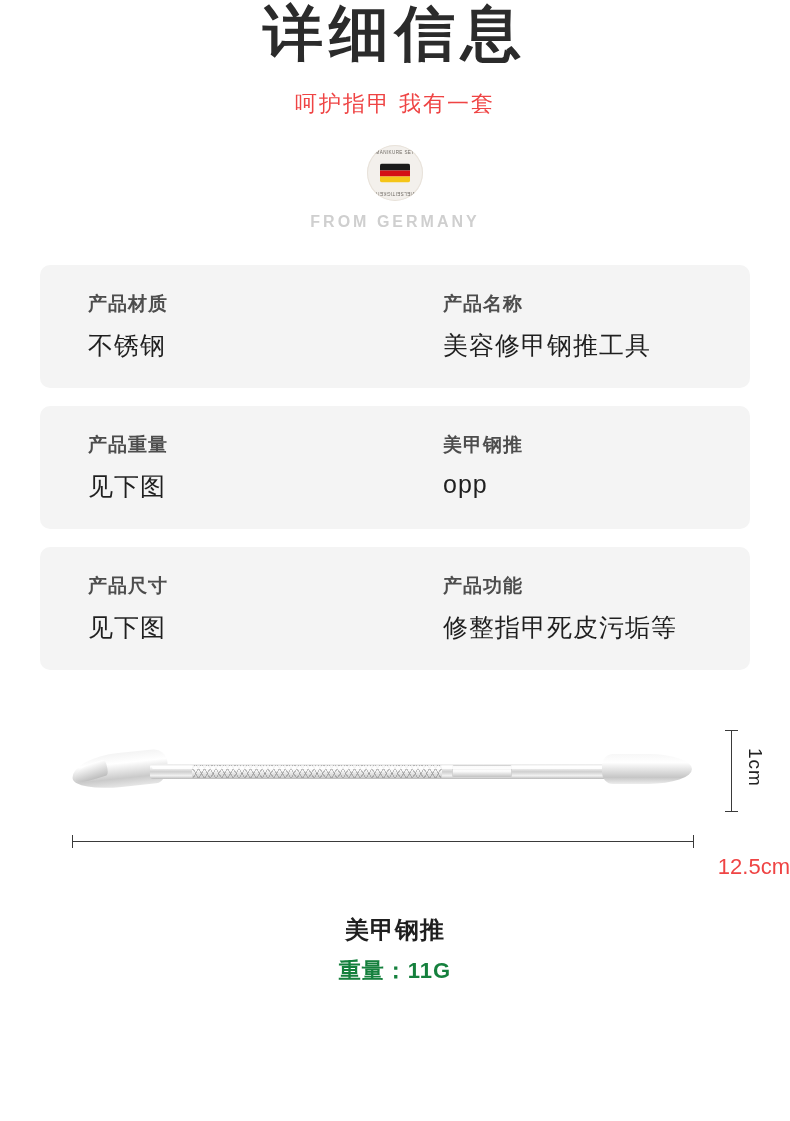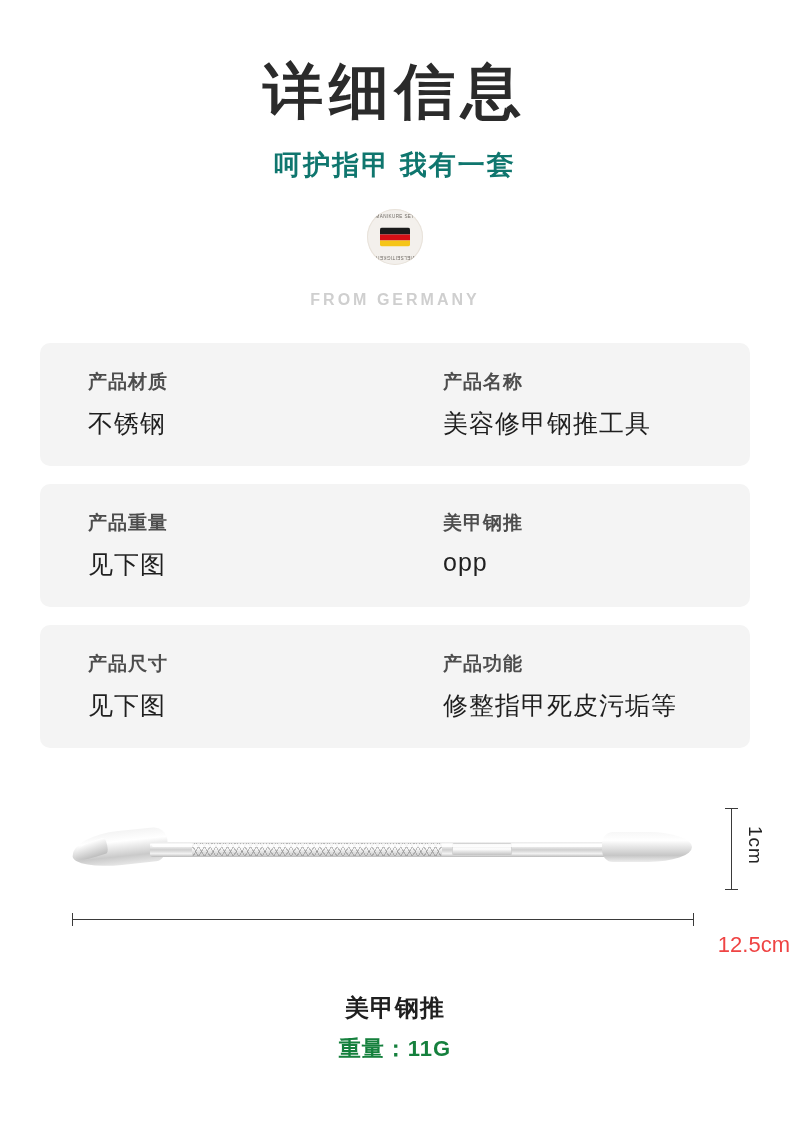--- a/index.html
+++ b/index.html
@@ -19,36 +19,35 @@
   .page {
     width: 790px;
     height: 1121px;
     position: relative;
     box-sizing: border-box;
   }
 
   
   .header {
     text-align: center;
-    padding-top: 58px;
   }
   .main-title {
     font-size: 60px;
     font-weight: bold;
     letter-spacing: 6px;
     color: #2b2b2b;
     line-height: 1.12;
     margin: 0;
   }
   .sub-title {
-    font-size: 27px;
-    color: #0f766e;
+    font-size: 22px;
+    color: #ef4444;
     letter-spacing: 2px;
     margin-top: 22px;
-    font-weight: bold;
+    font-weight: normal;
   }
 
   
   .badge-wrap {
     margin-top: 26px;
     display: flex;
     justify-content: center;
   }
   .badge {
     width: 56px;
@@ -92,21 +91,21 @@
     transform: scaleX(0.92);
   }
   .badge .ring-text .bottom {
     position: absolute;
     bottom: 4px; left: 0; width: 100%;
     text-align: center;
     transform: scaleX(0.92) rotate(180deg);
   }
   .from-germany {
     text-align: center;
-    margin-top: 26px;
+    margin-top: 12px;
     font-size: 16px;
     letter-spacing: 3px;
     color: #cfcfcf;
     font-weight: bold;
   }
 
   
   .cards {
     margin-top: 34px;
     padding: 0 40px;

